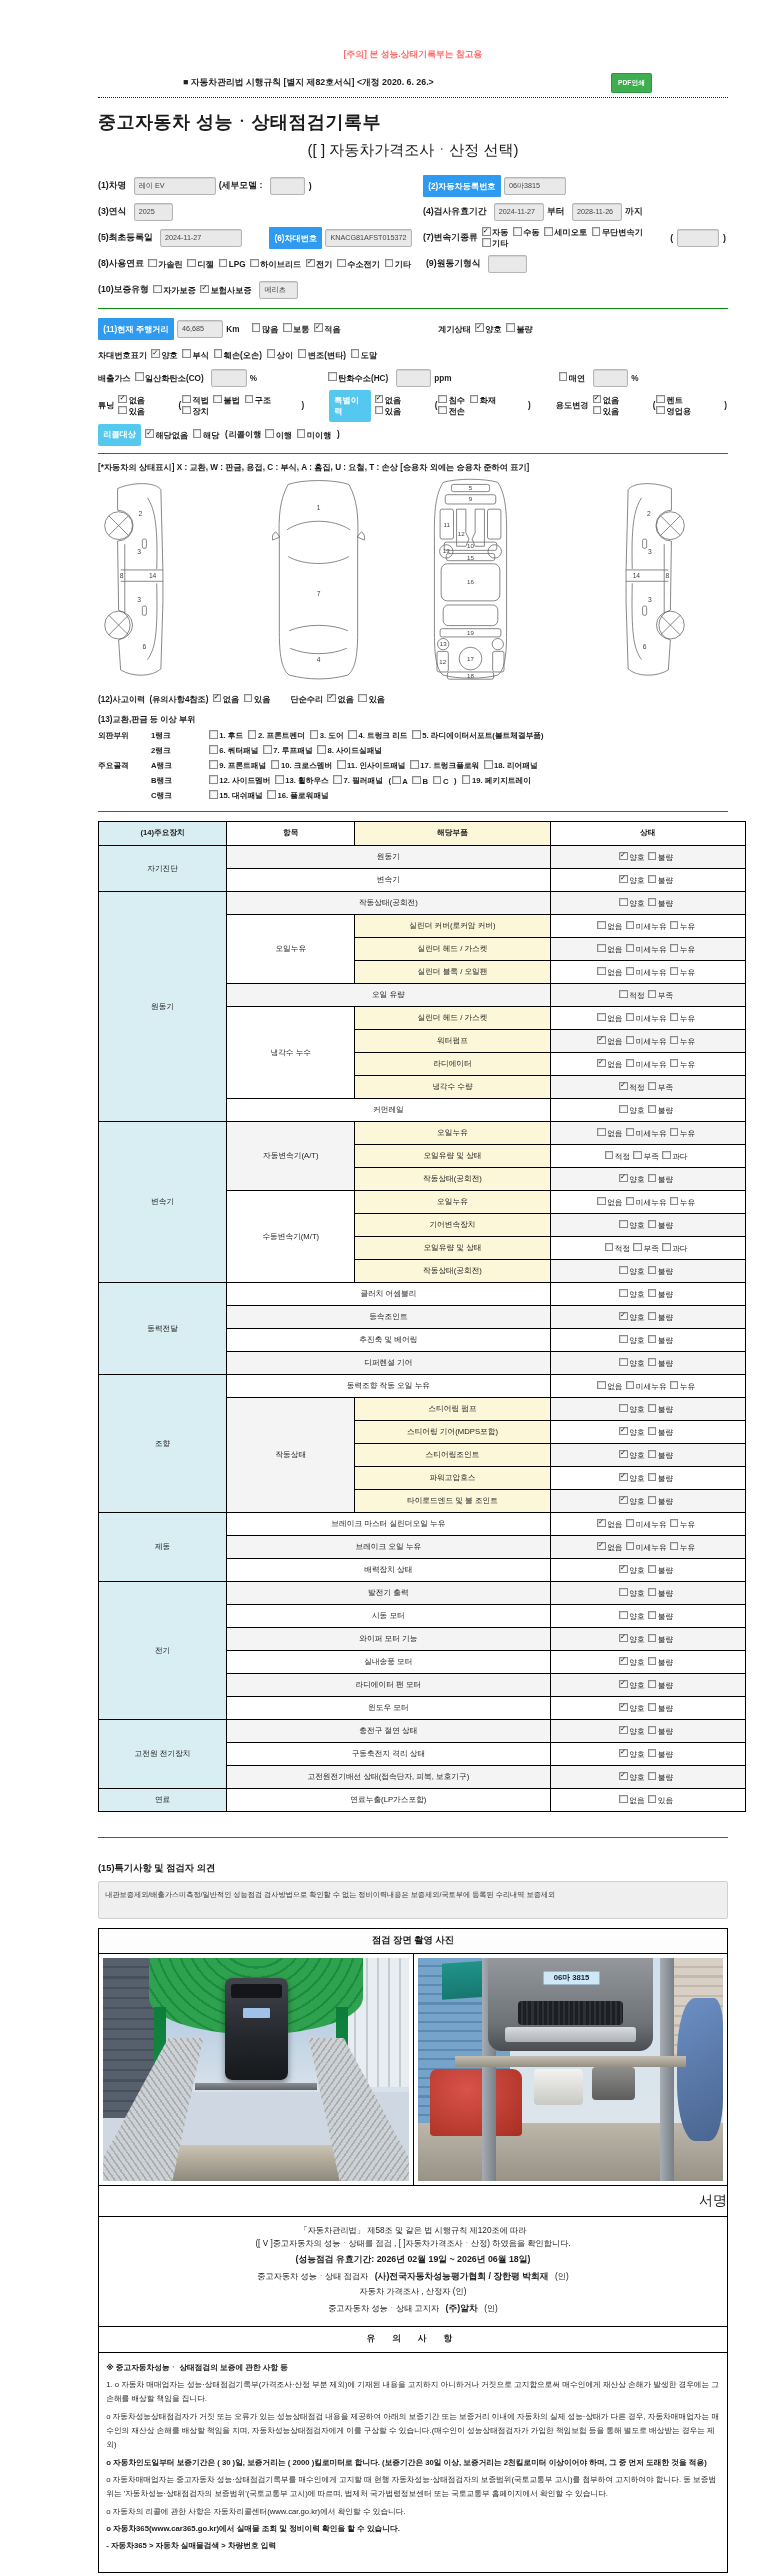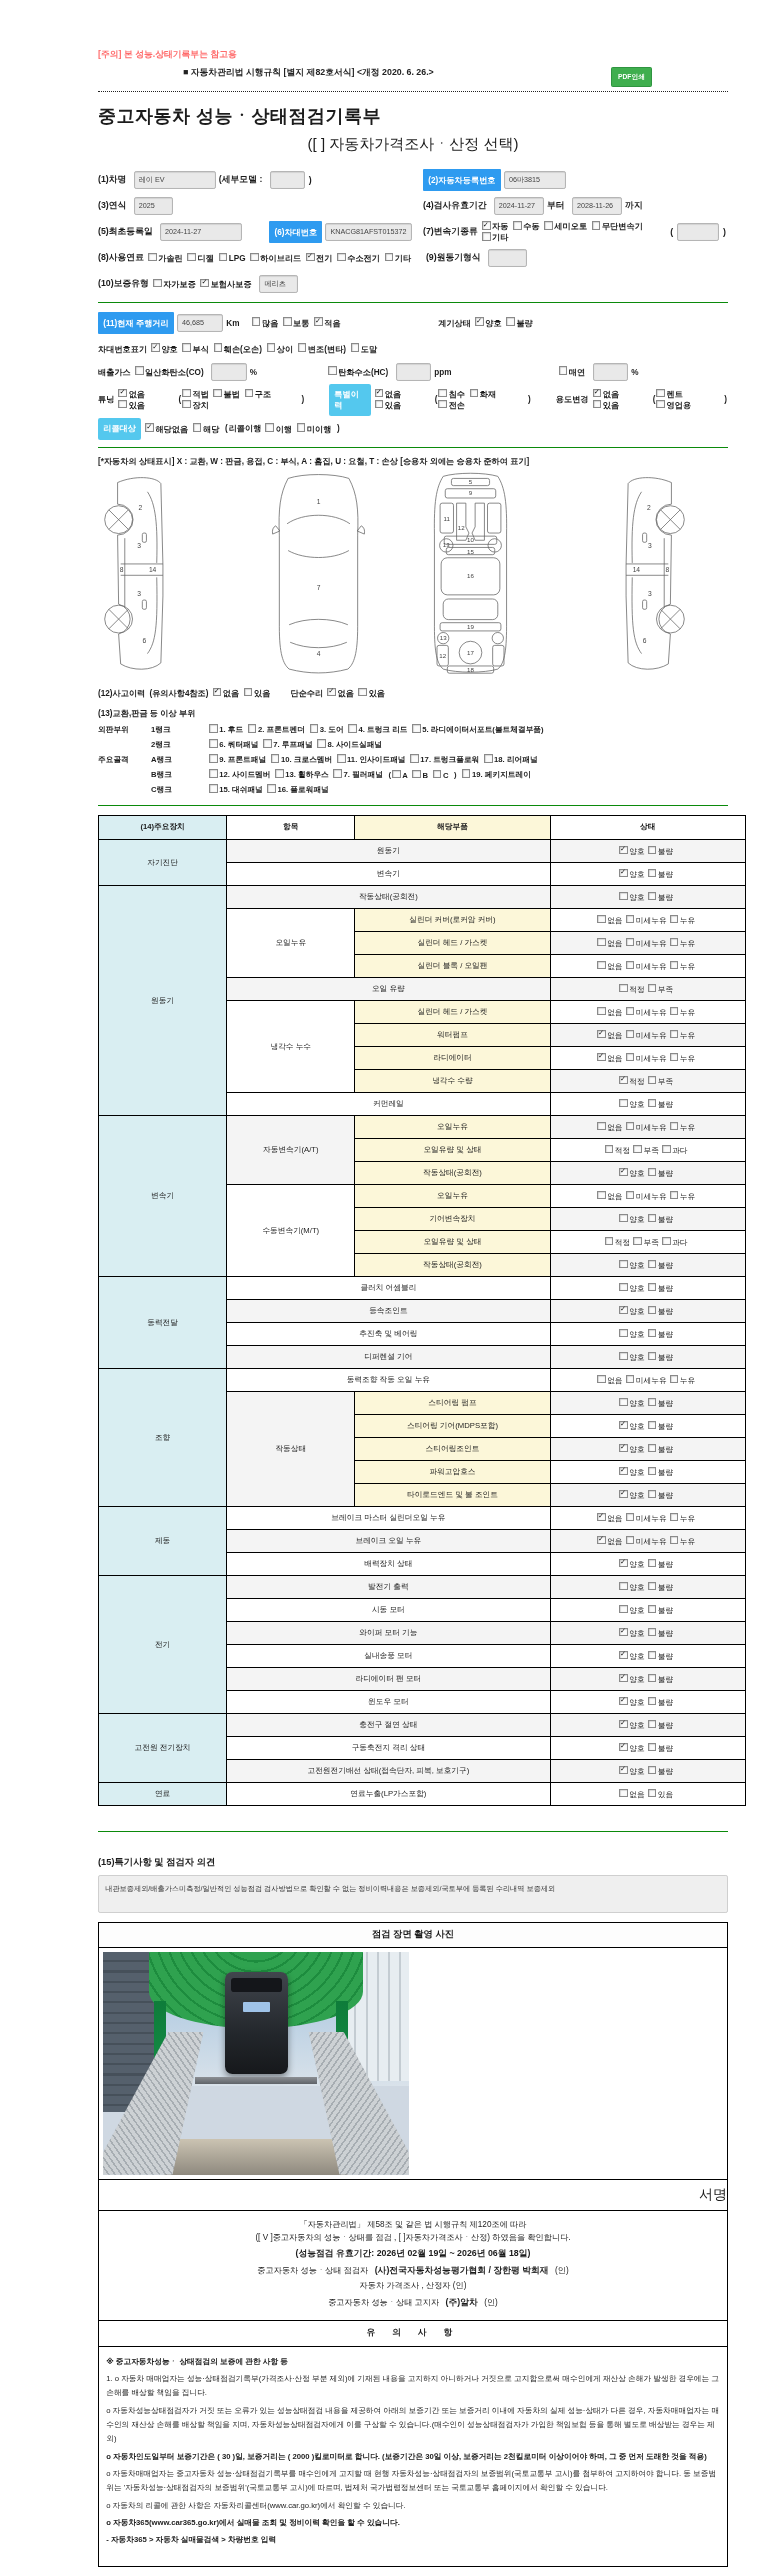--- a/index.html
+++ b/index.html
@@ -1,22 +1,22 @@
 <!DOCTYPE html>
 <html style="font-size:8.2px"><head>
 <meta charset="utf-8">
 <style>
   html,body{margin:0;padding:0}
   body{width:773px;height:2576px;overflow:hidden;background:#fff;color:#1c1c1c;
        font-family:"Liberation Sans","DejaVu Sans",sans-serif;}
   .page{width:630px;margin-left:98px;position:relative}
   .b{font-weight:bold}
   
-  .warn{padding-top:49px;text-align:left;color:#ff6b6b;font-size:8.8px;font-weight:bold}
-  .lawline{margin-top:6px;display:flex;justify-content:space-between;
+  .warn{padding-top:49px;text-align:center;color:#ff6b6b;font-size:8.8px;font-weight:bold}
+  .lawline{margin-top:12px;display:flex;align-items:center;justify-content:space-between;
            padding-left:85px;padding-right:76px}
   .lawtext{font-size:8.8px;font-weight:bold;color:#222}
   .pdfbtn{background:#3fae4e;color:#fff;border:0.5px solid #2f9440;border-radius:1.5px;
           font-size:6.7px;font-weight:bold;padding:4.6px 6.2px;cursor:pointer}
   .dotsep{border:none;border-top:1.5px dotted #222;margin:4.1px 0 0 0}
   h1{margin:11.3px 0 0 0;font-size:18px;letter-spacing:0.5px}
   .subtitle{margin-top:7.2px;text-align:center;font-size:15px;font-weight:normal}
   .docline{margin-top:13.4px;text-align:center}
   .docno{font-size:13.4px;font-weight:bold;margin-right:7.2px}
   .docnote{font-size:8.2px;font-weight:bold}
@@ -648,20 +648,41 @@
           <div class="pl-car">
             <div class="w1"></div>
               <div class="pl8"></div>
           </div>
           <div class="pl-beam"></div>
           <div class="pl-ground"></div>
           <div class="pl-rampL"></div>
           <div class="pl-rampR"></div>
         </div>
       </div>
+      <div class="photocell">
+        <div class="photo">
+          <div class="pr-sky"></div>
+          <div class="pr-bldgL"></div>
+          <div class="pr-bldgR"></div>
+          <div class="pr-canopy"></div>
+          <div class="pr-road"></div>
+          <div class="pr-redcar"></div>
+          <div class="pr-whitecar"></div>
+          <div class="pr-darkcar"></div>
+          <div class="pr-tarp"></div>
+          <div class="pr-postL"></div>
+          <div class="pr-postR"></div>
+          <div class="pr-beam"></div>
+          <div class="pr-car">
+            <div class="pr-plate">06마 3815</div>
+            <div class="pr-grille"></div>
+            <div class="pr-bumper"></div>
+          </div>
+        </div>
+      </div>
     </div>
 
     <div class="signrow">서명</div>
 
     <div class="stmt">
       <div>「자동차관리법」 제58조 및 같은 법 시행규칙 제120조에 따라</div>
       <div>([ V ]중고자동차의 성능ㆍ상태를 점검 , [  ]자동차가격조사ㆍ산정) 하였음을 확인합니다.</div>
       <div class="vline">(성능점검 유효기간: 2026년 02월 19일 ~ 2026년 06월 18일)</div>
       <div class="sig">
         <span>중고자동차 성능ㆍ상태 점검자</span>

